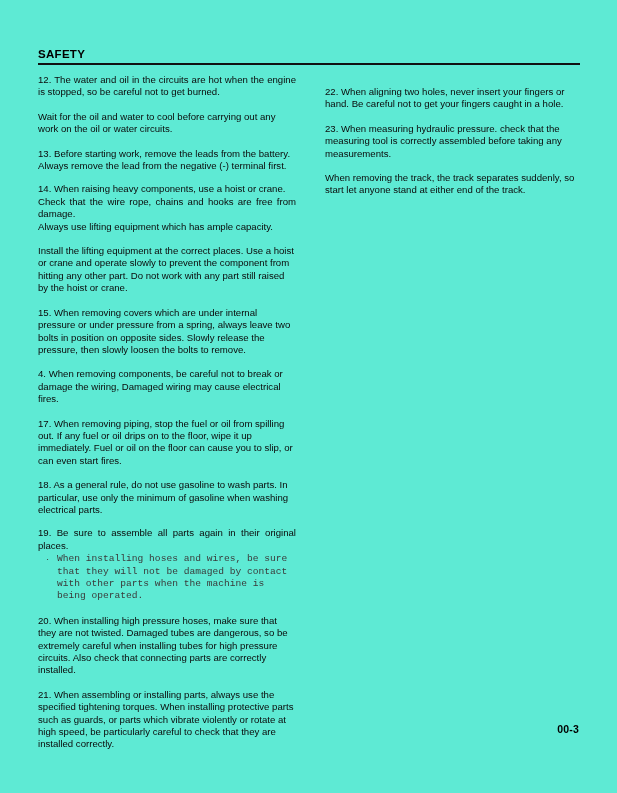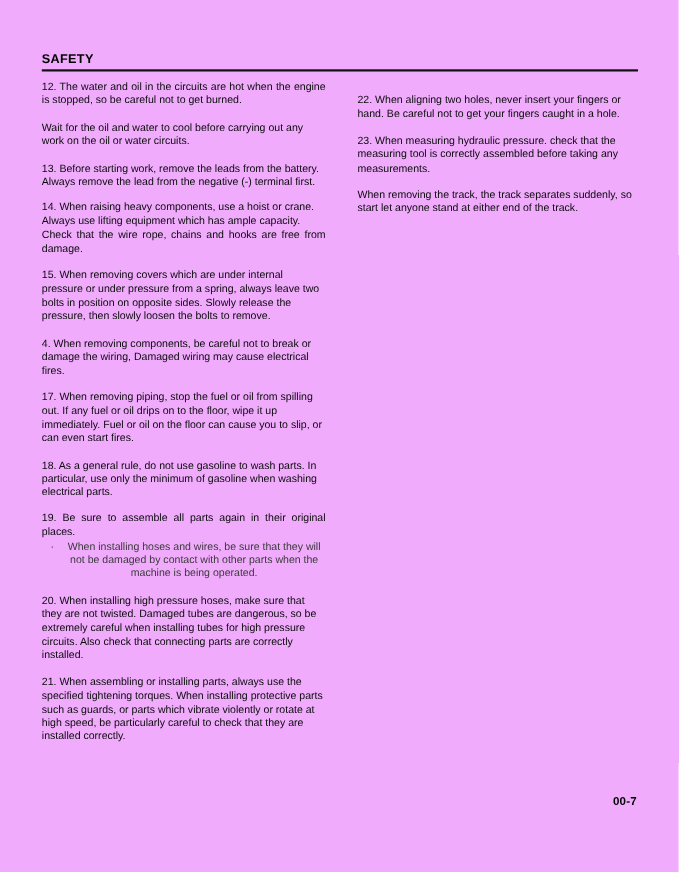--- a/index.html
+++ b/index.html
@@ -5,21 +5,21 @@
   html, body {
     margin: 0;
     padding: 0;
     background: #ffffff;
   }
 
   #page {
     position: relative;
     width: 617px;
     height: 793px;
-    background: #f0abfc;
+    background: #5eead4;
     font-family: "Liberation Sans", sans-serif;
     color: #000000;
     overflow: hidden;
   }
 
   
   #header {
     position: absolute;
     left: 38px;
     top: 48px;
@@ -99,21 +99,22 @@
 
   .bullet-text {
     flex: 1 1 auto;
     font-size: 9.6px;
     line-height: 12.4px;
     color: #3a3a3a;
     text-align: justify;
   }
 
   .bullet-text.ragged {
-    text-align: center;
+    text-align: left;
+    font-family: Liberation Mono, monospace;
   }
 
   
   #page-number {
     position: absolute;
     right: 38px;
     bottom: 58px;
     font-size: 10.5px;
     font-weight: bold;
     letter-spacing: 0.2px;
@@ -134,22 +135,23 @@
     <div class="column" id="col-left">
         <div class="item">
           <p class="para">12. The water and oil in the circuits are hot when the engine is stopped, so be careful not to get burned.</p>
           <p class="para ragged">Wait for the oil and water to cool before carrying out any work on the oil or water circuits.</p>
         </div>
         <div class="item">
           <p class="para ragged">13. Before starting work, remove the leads from the battery. Always remove the lead from the negative (-) terminal first.</p>
         </div>
         <div class="item">
           <p class="para">14. When raising heavy components, use a hoist or crane.</p>
+          <p class="para">Check that the wire rope, chains and hooks are free from damage.</p>
           <p class="para">Always use lifting equipment which has ample capacity.</p>
-          <p class="para">Check that the wire rope, chains and hooks are free from damage.</p>
+          <p class="para ragged">Install the lifting equipment at the correct places. Use a hoist or crane and operate slowly to prevent the component from hitting any other part. Do not work with any part still raised by the hoist or crane.</p>
         </div>
         <div class="item">
           <p class="para ragged">15. When removing covers which are under internal pressure or under pressure from a spring, always leave two bolts in position on opposite sides. Slowly release the pressure, then slowly loosen the bolts to remove.</p>
         </div>
         <div class="item">
           <p class="para ragged">4. When removing components, be careful not to break or damage the wiring, Damaged wiring may cause electrical fires.</p>
         </div>
         <div class="item">
           <p class="para ragged">17. When removing piping, stop the fuel or oil from spilling out. If any fuel or oil drips on to  the floor, wipe it up immediately. Fuel or oil on the floor can cause you to slip, or can even start fires.</p>
         </div>
@@ -176,15 +178,15 @@
         </div>
         <div class="item">
           <p class="para ragged">23. When measuring hydraulic pressure. check that the measuring tool is correctly assembled before taking any measurements.</p>
         </div>
         <div class="item">
           <p class="para ragged">When removing the track, the track separates suddenly, so start let anyone stand at either end of the track.</p>
         </div>
       </div>
   </div>
 
-  <div id="page-number">00-7</div>
+  <div id="page-number">00-3</div>
 
 </div>
 
 </body></html>

